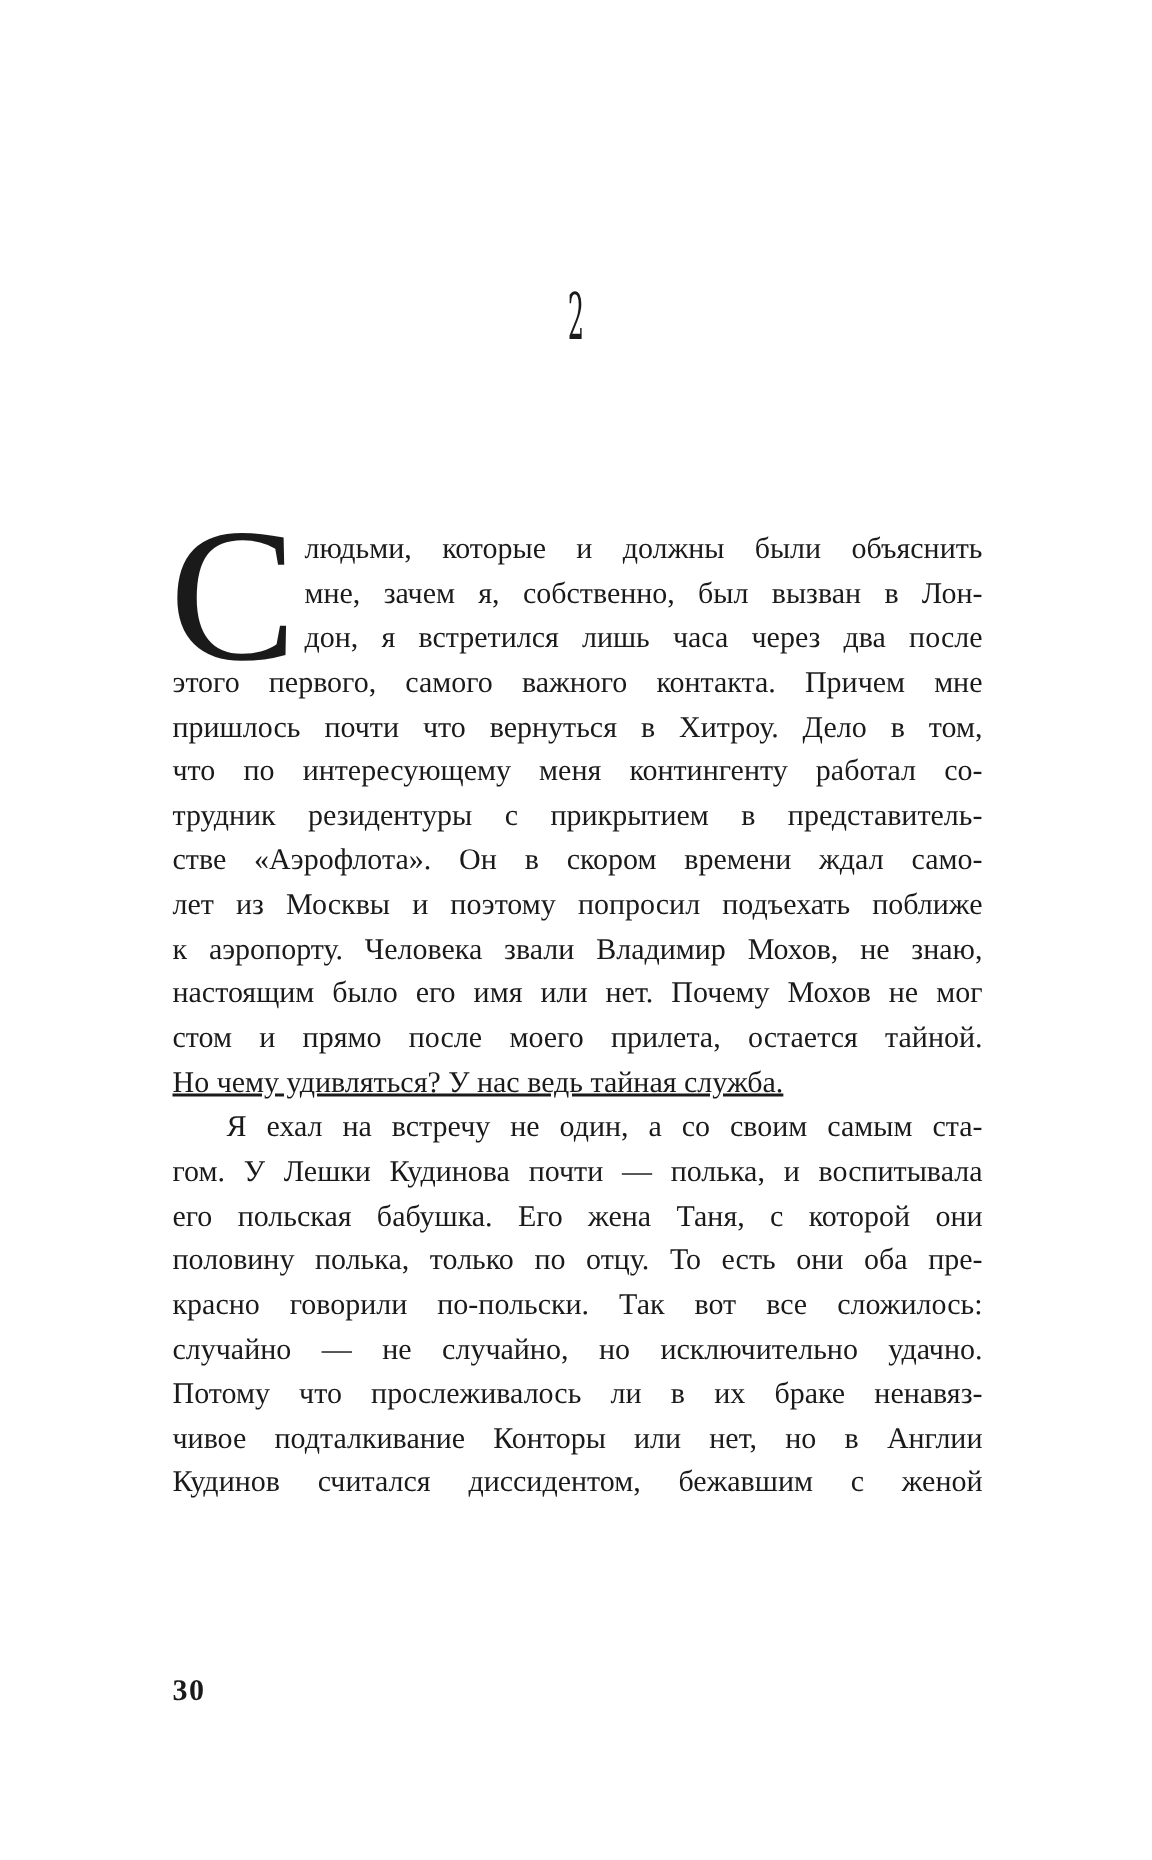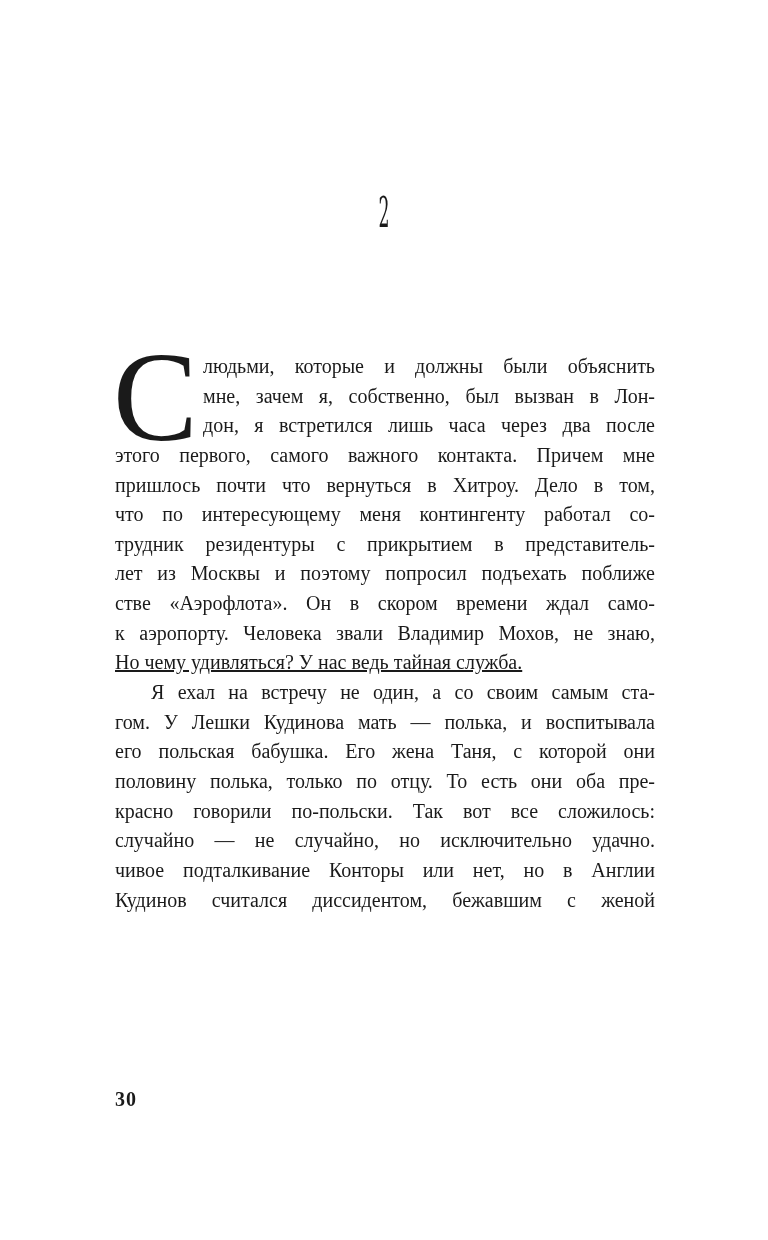--- a/index.html
+++ b/index.html
@@ -28,51 +28,54 @@
     text-align-last:justify;
   }
   .line.beside-cap{margin-left:88px;}
   .line.indent{text-indent:36px;}
   .line.no-stretch{text-align-last:left;text-decoration:underline;}
   .drop-cap{
     position:absolute;left:-2px;top:-18px;
     font-size:127px;line-height:1;font-weight:400;
   }
   .page-number{
-    position:absolute;left:115px;top:1088px;
+    position:absolute;left:115px;top:1116px;
     font-size:20px;font-weight:bold;letter-spacing:1px;
   }
 </style>
 </head>
 <body>
 
 <div class="page">
   <div class="chapter-number">2</div>
 
   <div class="text-body">
       <div class="paragraph">
         <span class="drop-cap">С</span>
         <div class="line beside-cap">людьми, которые и должны были объяснить</div>
         <div class="line beside-cap">мне, зачем я, собственно, был вызван в Лон-</div>
         <div class="line beside-cap">дон, я встретился лишь часа через два после</div>
         <div class="line">этого первого, самого важного контакта. Причем мне</div>
         <div class="line">пришлось почти что вернуться в Хитроу. Дело в том,</div>
         <div class="line">что по интересующему меня контингенту работал со-</div>
         <div class="line">трудник резидентуры с прикрытием в представитель-</div>
+        <div class="line">стве «Аэрофлота». Он в скором времени ждал само-</div>
         <div class="line">лет из Москвы и поэтому попросил подъехать поближе</div>
-        <div class="line">стве «Аэрофлота». Он в скором времени ждал само-</div>
         <div class="line">к аэропорту. Человека звали Владимир Мохов, не знаю,</div>
+        <div class="line">настоящим было его имя или нет. Почему Мохов не мог</div>
+        <div class="line">стом и прямо после моего прилета, остается тайной.</div>
         <div class="line no-stretch">Но чему удивляться? У нас ведь тайная служба.</div>
       </div>
       <div class="paragraph">
         <div class="line indent">Я ехал на встречу не один, а со своим самым ста-</div>
-        <div class="line">гом. У Лешки Кудинова мать — полька, и воспитывала</div>
+        <div class="line">гом. У Лешки Кудинова почти — полька, и воспитывала</div>
         <div class="line">его польская бабушка. Его жена Таня, с которой они</div>
         <div class="line">половину полька, только по отцу. То есть они оба пре-</div>
         <div class="line">красно говорили по-польски. Так вот все сложилось:</div>
         <div class="line">случайно — не случайно, но исключительно удачно.</div>
+        <div class="line">Потому что прослеживалось ли в их браке ненавяз-</div>
         <div class="line">чивое подталкивание Конторы или нет, но в Англии</div>
         <div class="line">Кудинов считался диссидентом, бежавшим с женой</div>
       </div>
     </div>
 
   <div class="page-number">30</div>
 </div>
 
 </body></html>

